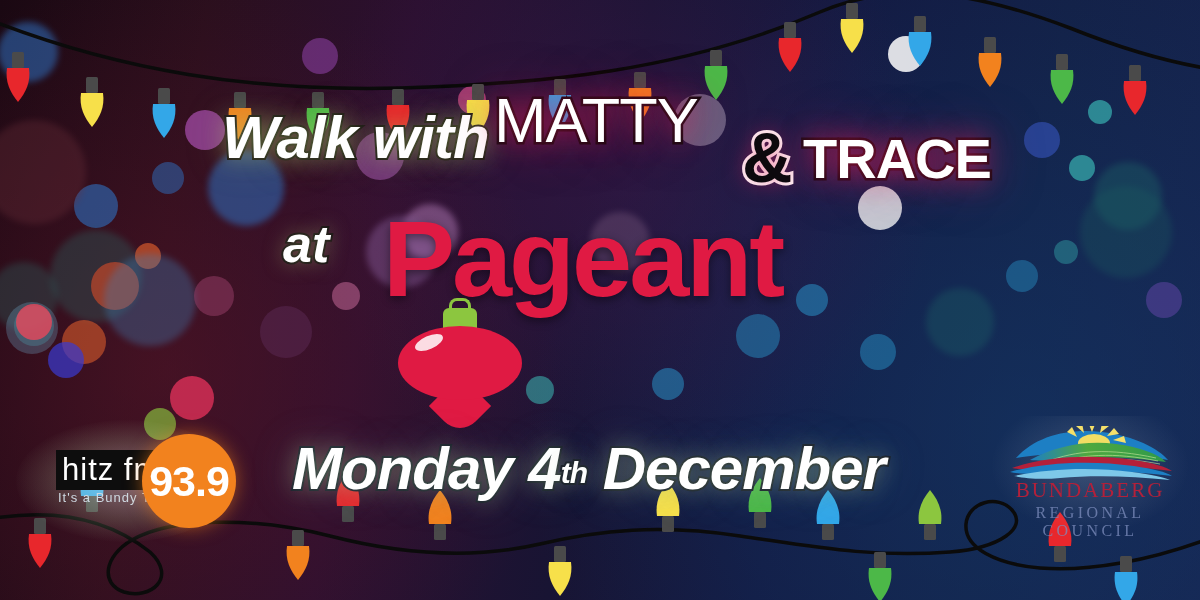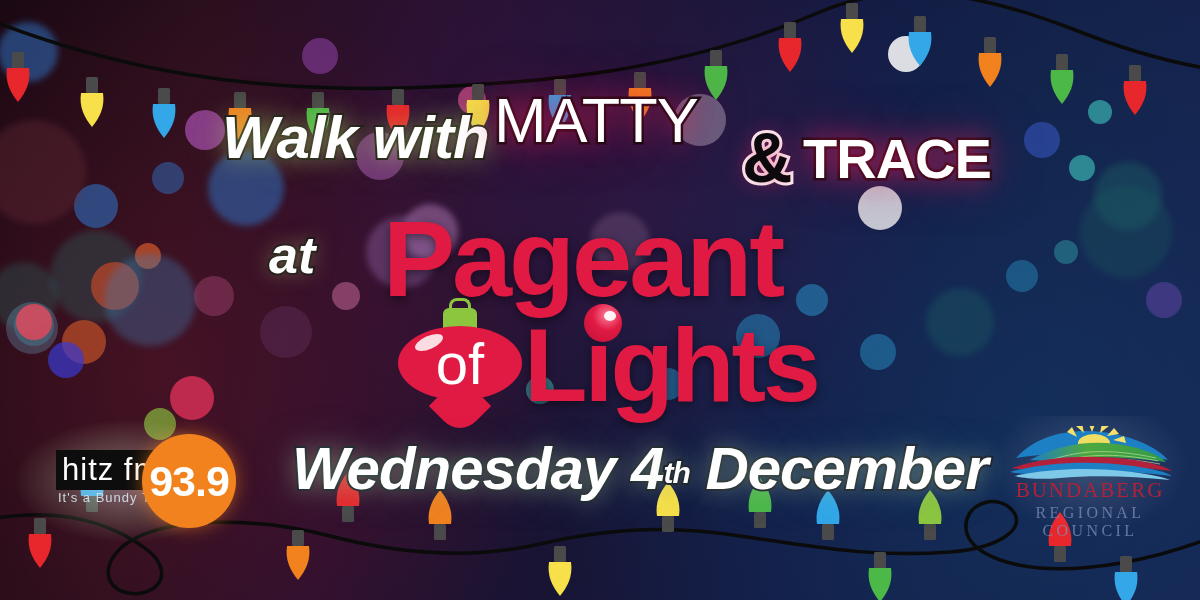--- a/index.html
+++ b/index.html
@@ -38,21 +38,21 @@
     text-shadow:0 0 22px rgba(226,30,90,.6);
   }
   .l-trace{left:763px;top:126px;}
   .t-trace{
     font-size:56px;font-weight:bold;color:#ffffff;letter-spacing:-1px;
     -webkit-text-stroke:5px #0d0a0f;paint-order:stroke fill;
     text-shadow:0 0 26px rgba(226,30,90,.85),0 0 54px rgba(226,30,90,.55);
     margin-left:40px;
   }
 
-  .l-at{left:269px;top:214px;margin-top:11px;}
+  .l-at{left:283px;top:214px;}
   .t-at{
     font-size:52px;font-weight:bold;font-style:italic;color:#ffffff;
     -webkit-text-stroke:4px #140d12;paint-order:stroke fill;
     text-shadow:0 0 20px rgba(190,210,120,.5);
   }
   .l-pageant{left:383px;top:196px;}
   .t-pageant{
     font-size:108px;font-weight:bold;color:#e01a43;letter-spacing:-3px;
     text-shadow:0 3px 10px rgba(0,0,0,.45);
   }
@@ -321,30 +321,25 @@
 
     <div class="line l-pageant">
       <span class="t-pageant">Pageant</span>
     </div>
 
     <div class="ornament">
       <div class="orn-cap"></div>
       <div class="orn-tip"></div>
       <div class="orn-bulb"></div>
       <div class="orn-hl"></div>
-      <div class="orn-of">of</div>
-    </div>
-
-    <div class="line l-lights">
-      <span class="t-lights">Lights</span>
-      <span class="idot"></span>
-    </div>
+    </div>
+
 
     <div class="line l-date">
-      <span class="t-date">Wednesday 4</span><span class="t-date sup">th</span><span class="t-date">&nbsp;</span><span class="t-date">December</span>
+      <span class="t-date">Monday 4</span><span class="t-date sup">th</span><span class="t-date">&nbsp;</span><span class="t-date">December</span>
     </div>
   </div>
 
   <div class="hitz">
     <div class="hitz-glow"></div>
     <div class="hitz-box"></div>
     <div class="hitz-word">hitz fm</div>
     <div class="hitz-tag">It's a Bundy Thing</div>
     <div class="hitz-circ"></div>
     <div class="hitz-num">93.9</div>

